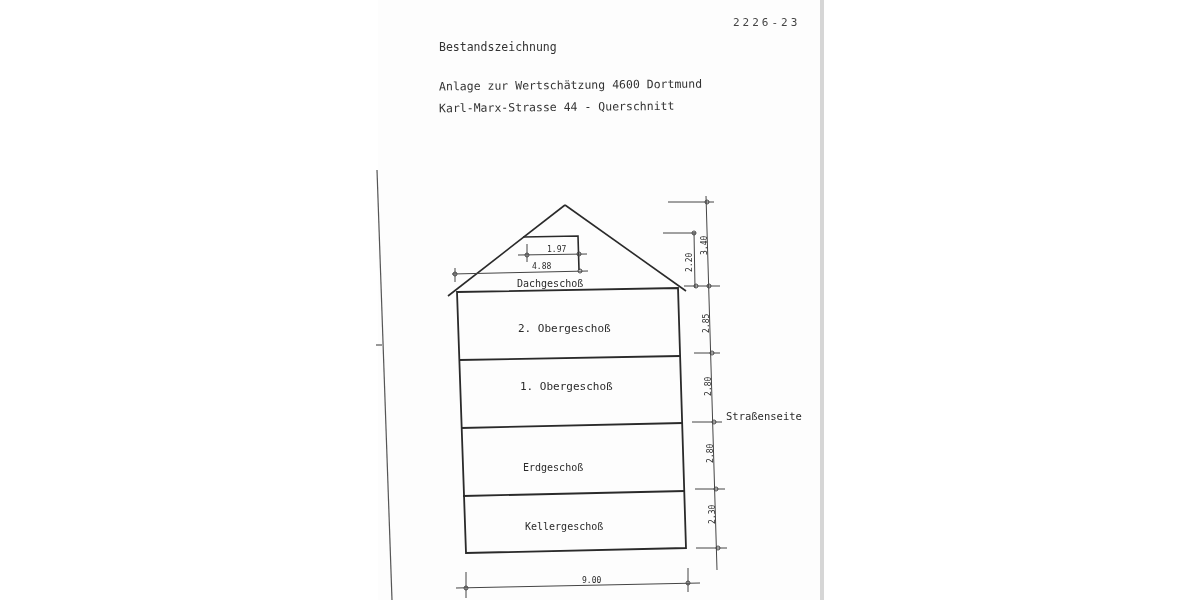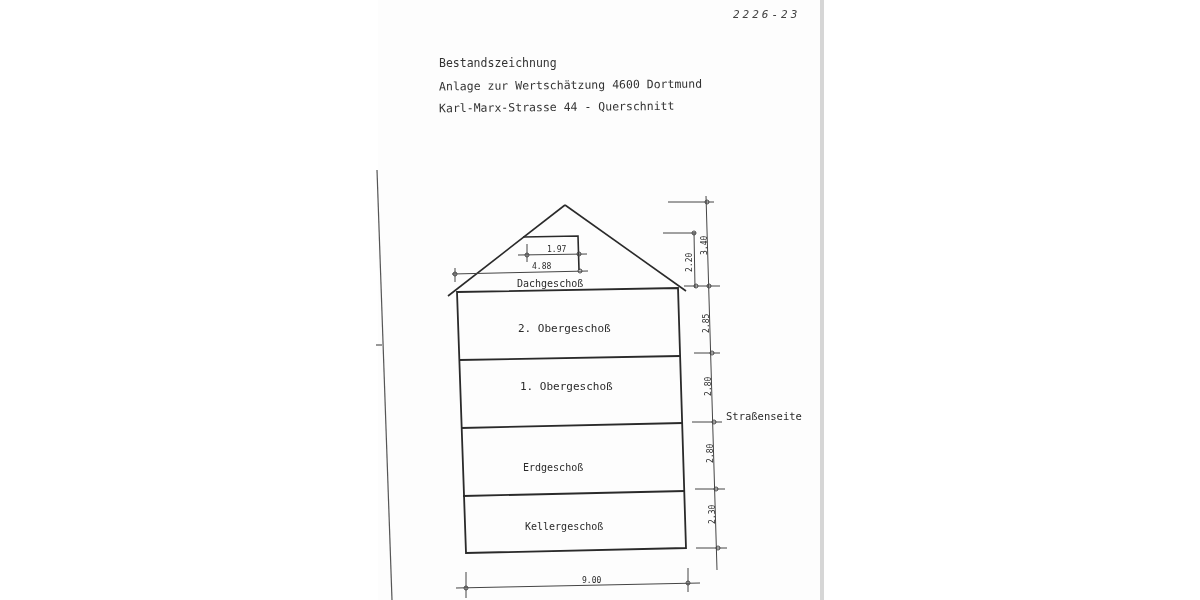--- a/index.html
+++ b/index.html
@@ -1,22 +1,22 @@
 <!DOCTYPE html>
 <html><head>
 <meta charset="utf-8">
 <style>
   html, body { margin:0; padding:0; }
   body { width:1200px; height:600px; background:#ffffff; position:relative; overflow:hidden;
          font-family:"DejaVu Sans Mono", monospace; color:#2a2a2a; }
   .page { position:absolute; left:378px; top:0; width:442px; height:600px; background:#fdfdfd; }
   .page-edge { position:absolute; left:820px; top:0; width:4px; height:600px; background:#d6d6d6; }
-  .doc-id { position:absolute; left:733px; top:8px; font-size:11px; letter-spacing:3px; color:#444;font-style:italic; }
+  .doc-id { position:absolute; left:733px; top:16px; font-size:11px; letter-spacing:3px; color:#444; }
   .hdr { position:absolute; left:439px; font-size:11.5px; color:#333; white-space:nowrap; }
-  .hdr.t1 { top:56px; }
+  .hdr.t1 { top:40px; }
   .hdr.t2 { top:78px; transform:rotate(-0.6deg); }
   .hdr.t3 { top:100px; transform:rotate(-0.6deg); }
   .drawing { position:absolute; left:0; top:0; }
   .lbl { font-family:"DejaVu Sans Mono", monospace; fill:#2a2a2a; }
 </style>
 </head>
 <body>
 
 <div class="page"></div>
 <div class="page-edge"></div>

